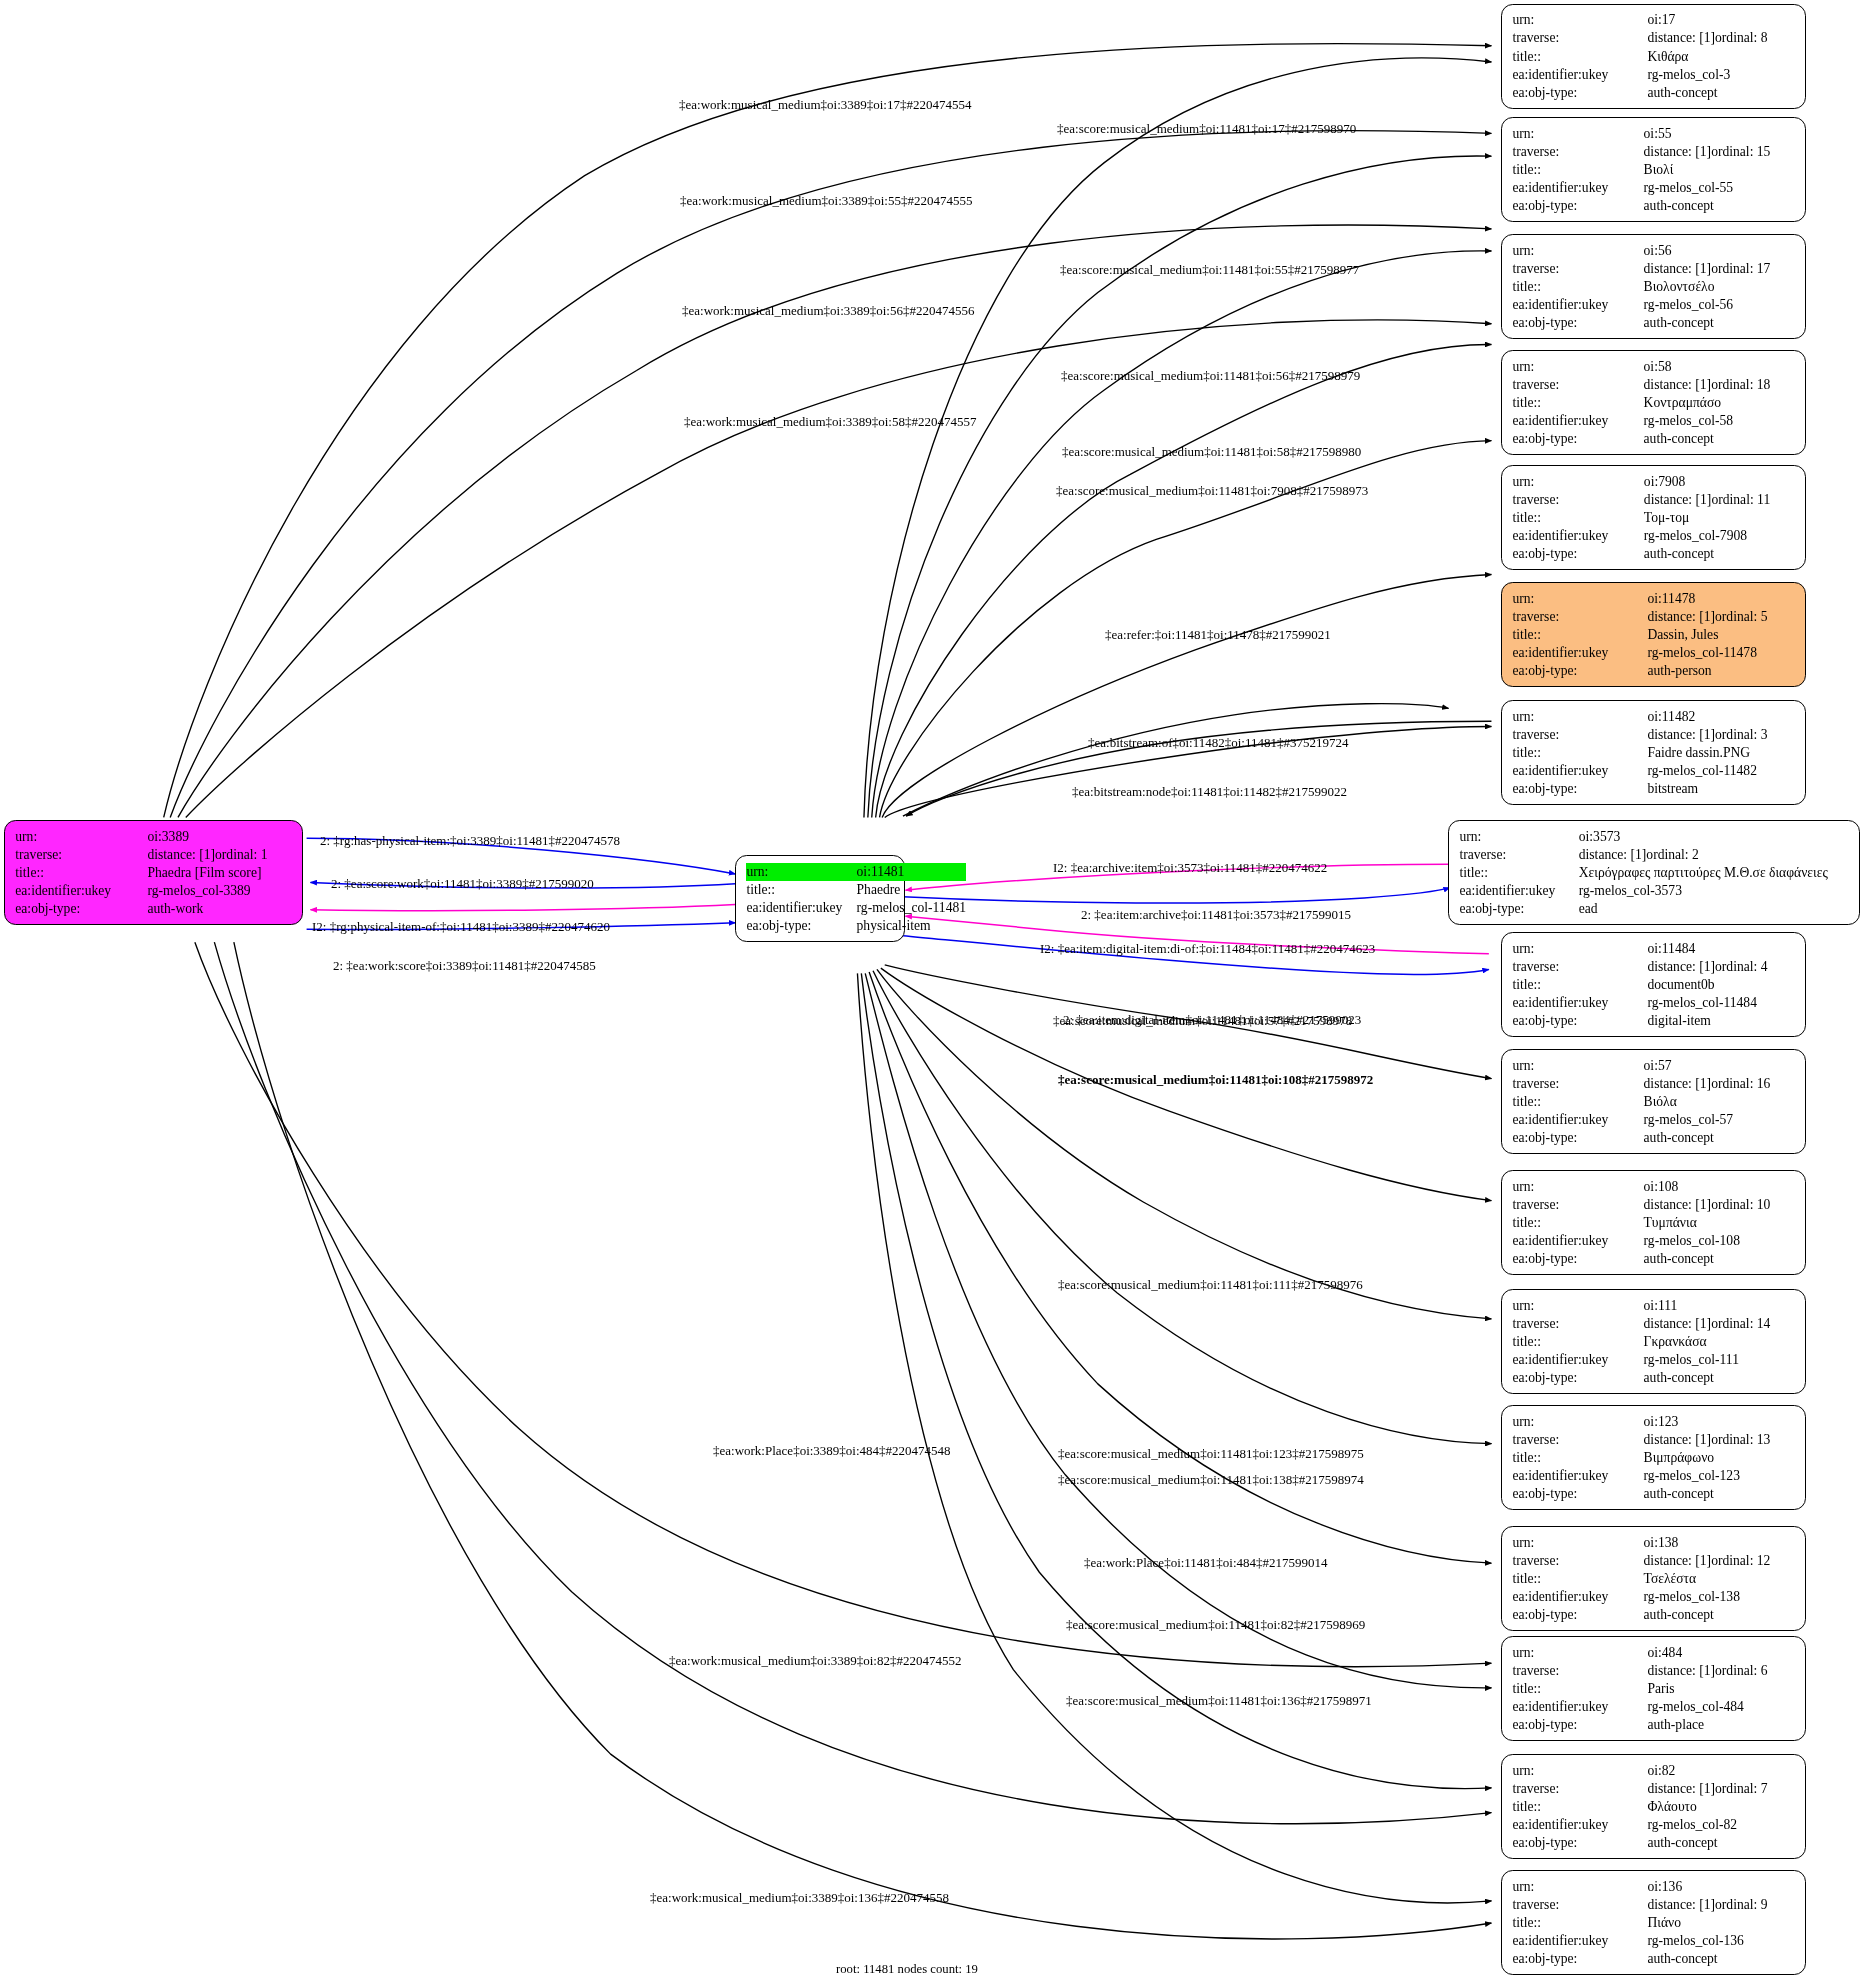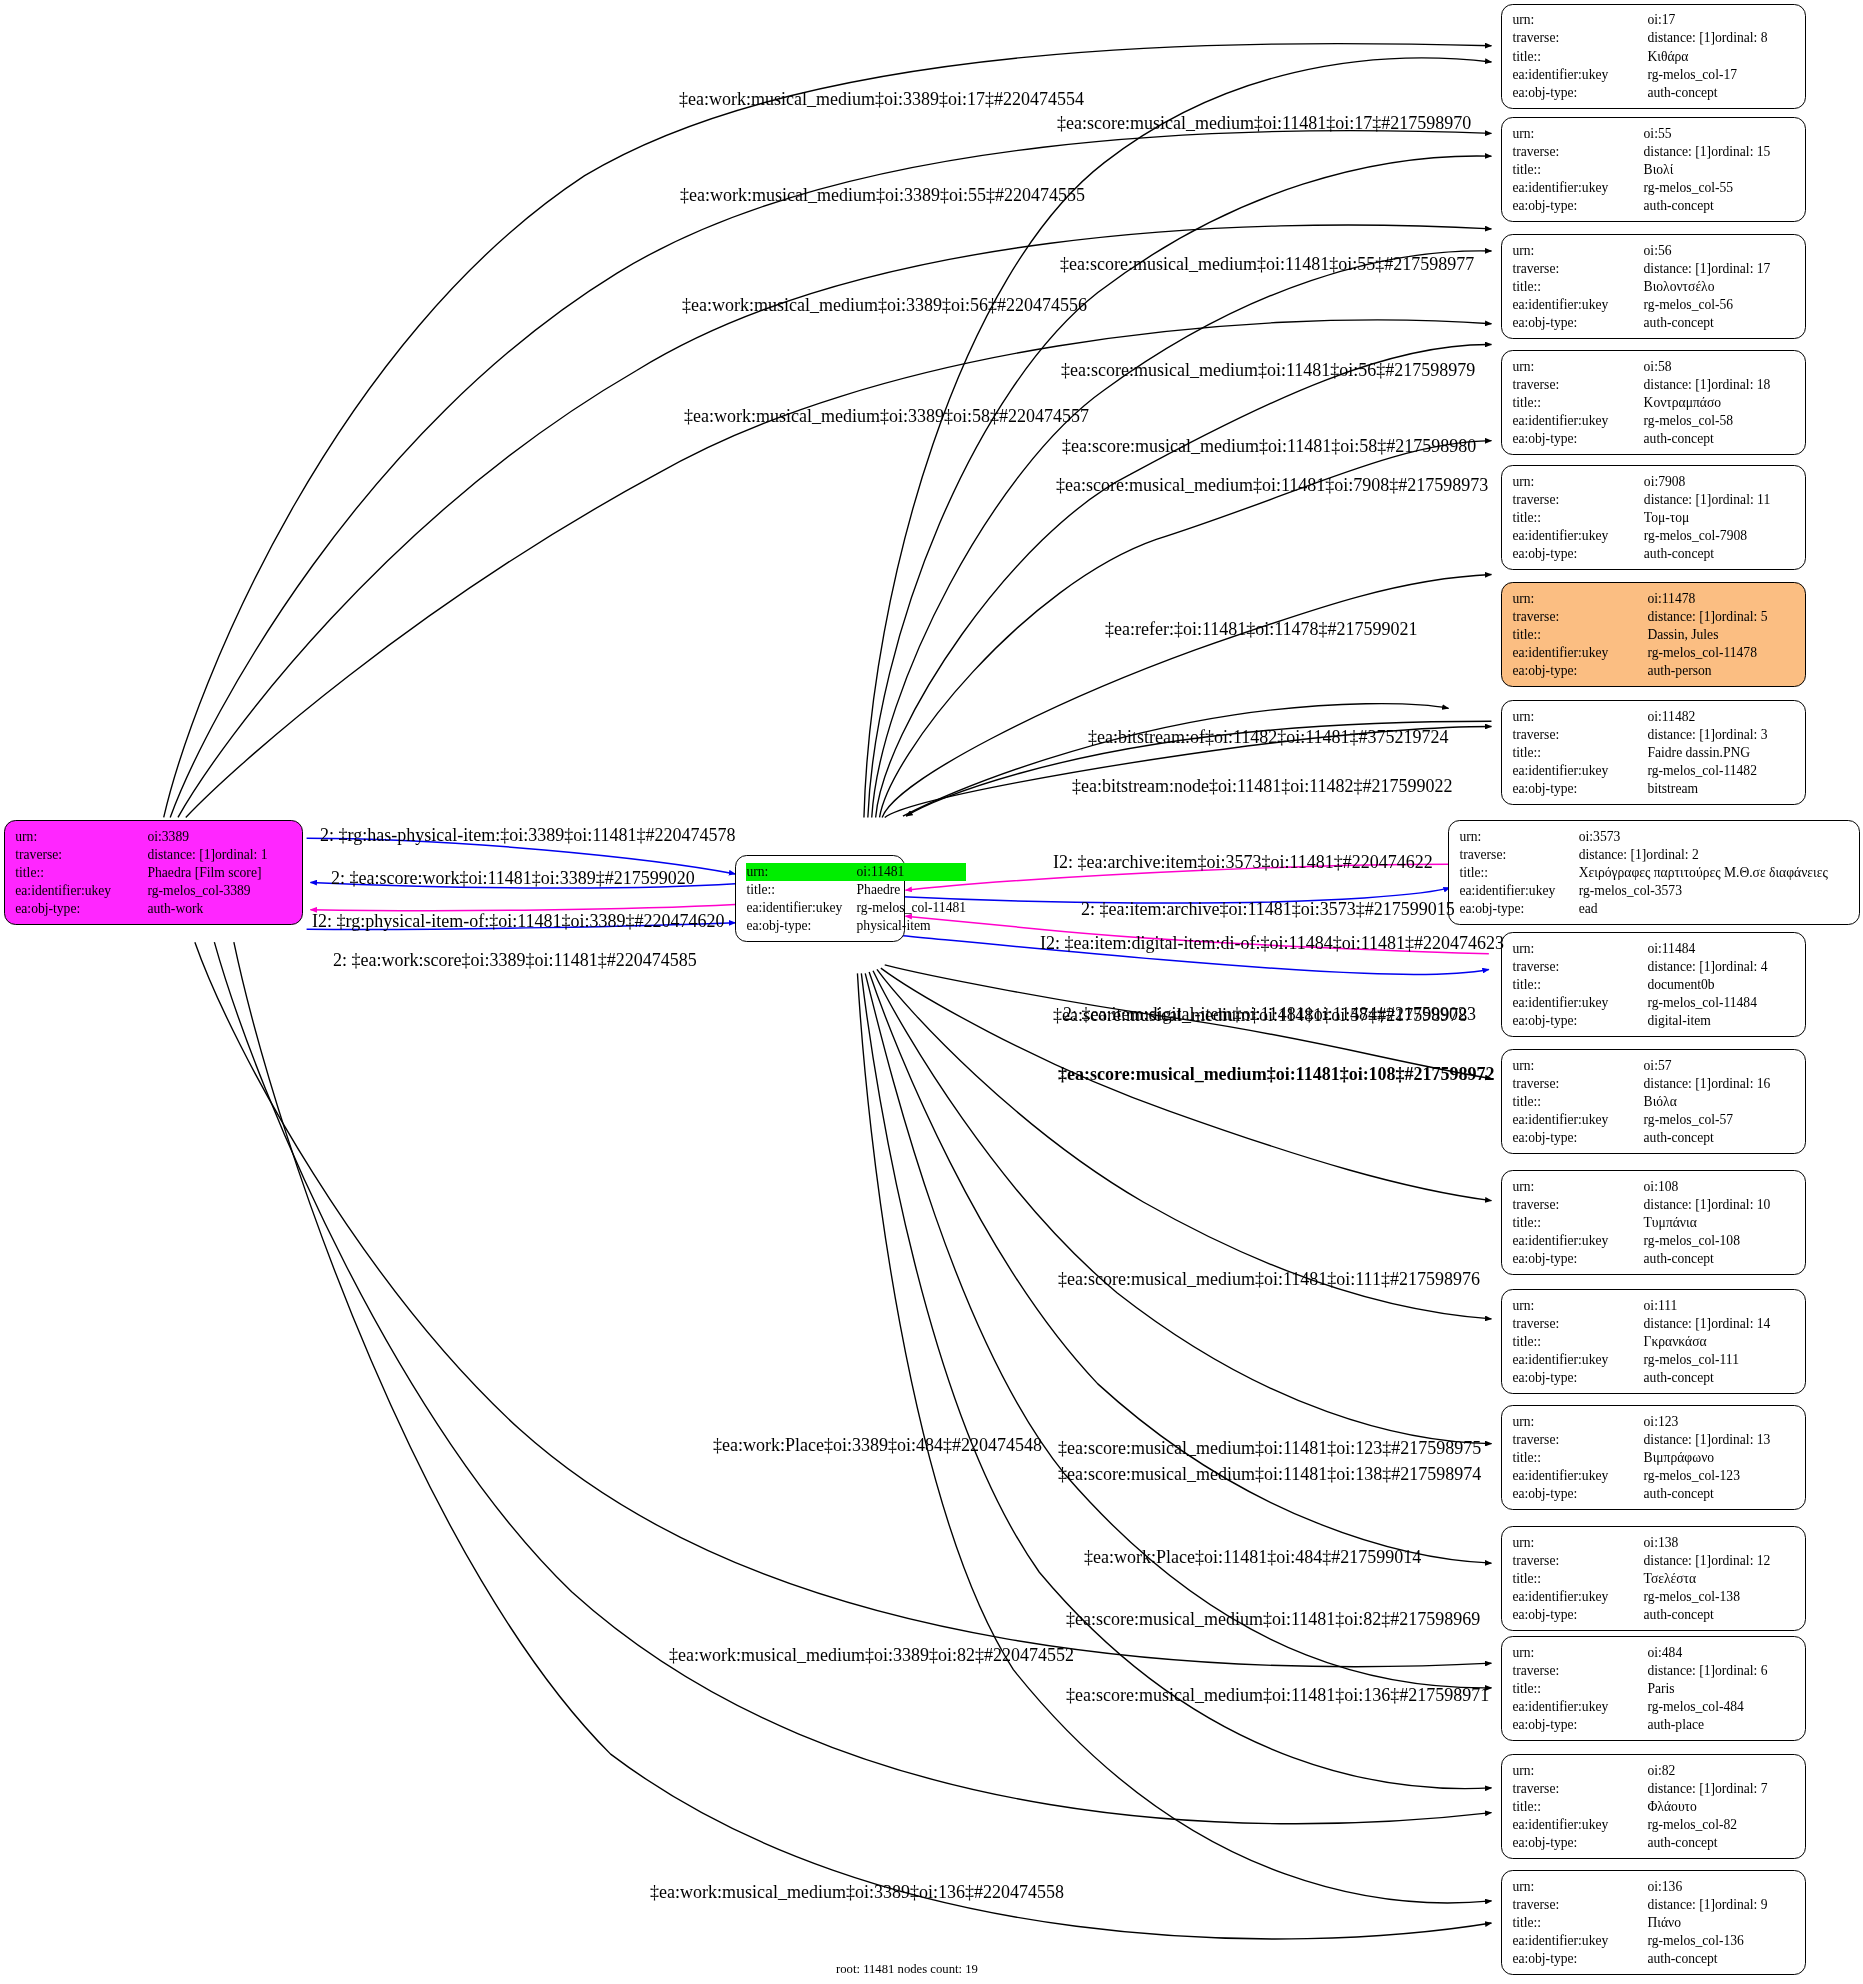--- a/index.html
+++ b/index.html
@@ -46,25 +46,26 @@
     color: #000000;
   }
   td.k { padding-right: 14.3px; }
   td.v { }
   .node.magenta { background: #ff26ff; }
   .node.orange  { background: #fbbe82; }
   .node.green-hdr td.hdr { background: #00ee00; }
   .node.green-hdr td.hdr.k { padding-right: 0; }
   .edge-label {
     position: absolute;
-    font-size: 18px;
+    font-size: 13px;
     color: #000000;
     white-space: nowrap;
     z-index: 6;
     line-height: 1;
+    margin-top: 8px;
   }
   .footer-label {
     position: absolute;
     font-size: 12.7px;
     color: #000000;
     white-space: nowrap;
     z-index: 6;
   }
 </style>
 </head>
@@ -168,21 +169,21 @@
       <tr>
         <td class="k">traverse:</td>
         <td class="v"><span>distance: [1]</span><span class="v2">ordinal: 8</span></td>
       </tr>
       <tr>
         <td class="k">title::</td>
         <td class="v">Κιθάρα</td>
       </tr>
       <tr>
         <td class="k">ea:identifier:ukey</td>
-        <td class="v">rg-melos_col-17</td>
+        <td class="v">rg-melos_col-3</td>
       </tr>
       <tr>
         <td class="k">ea:obj-type:</td>
         <td class="v">auth-concept</td>
       </tr>
     </tbody>
       </table>
   </div>
 
   <div class="node" style="left:1501px; top:117px; width:305px;">

